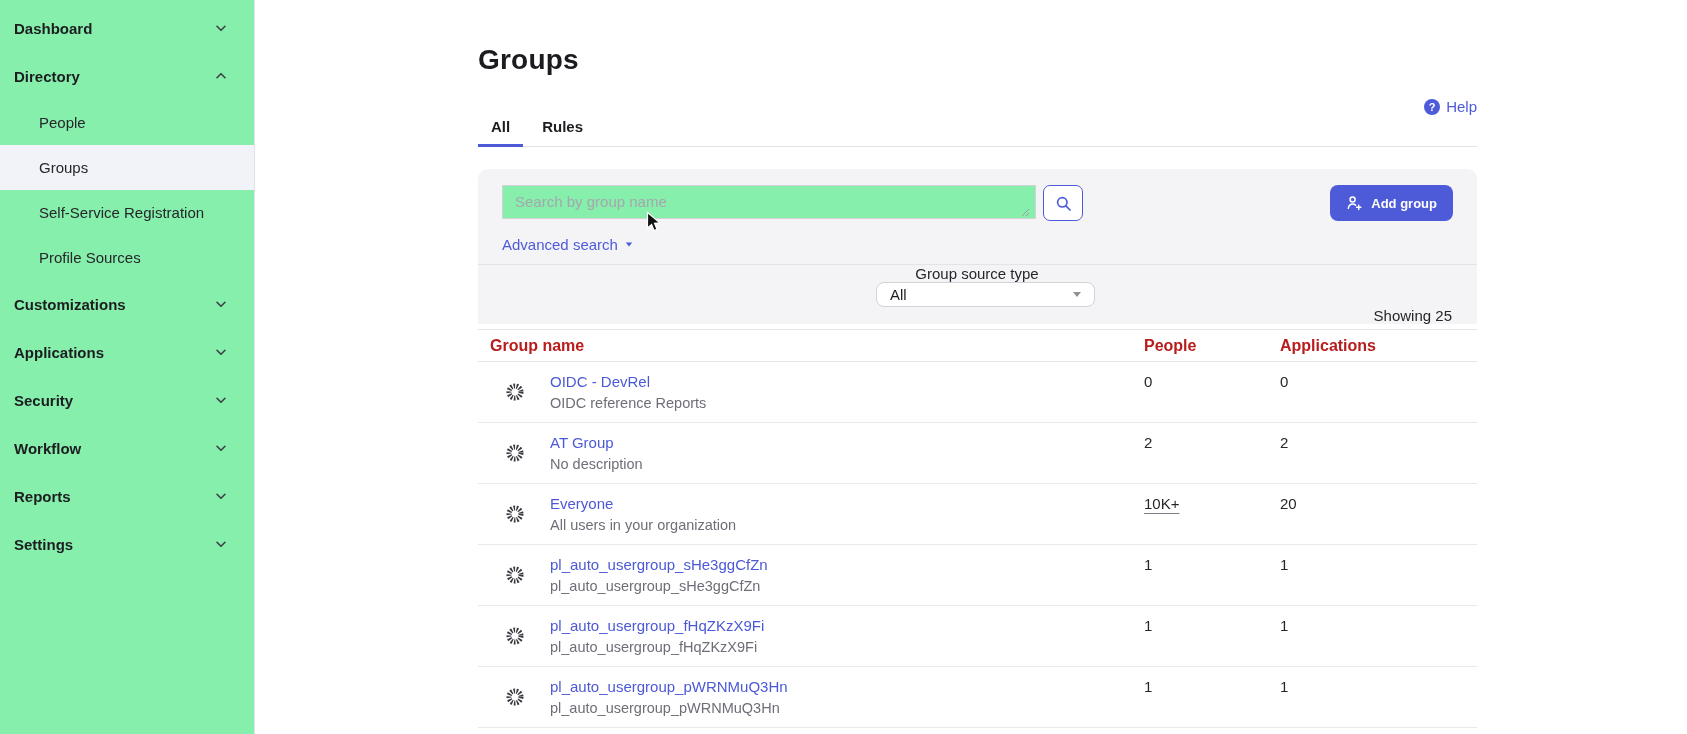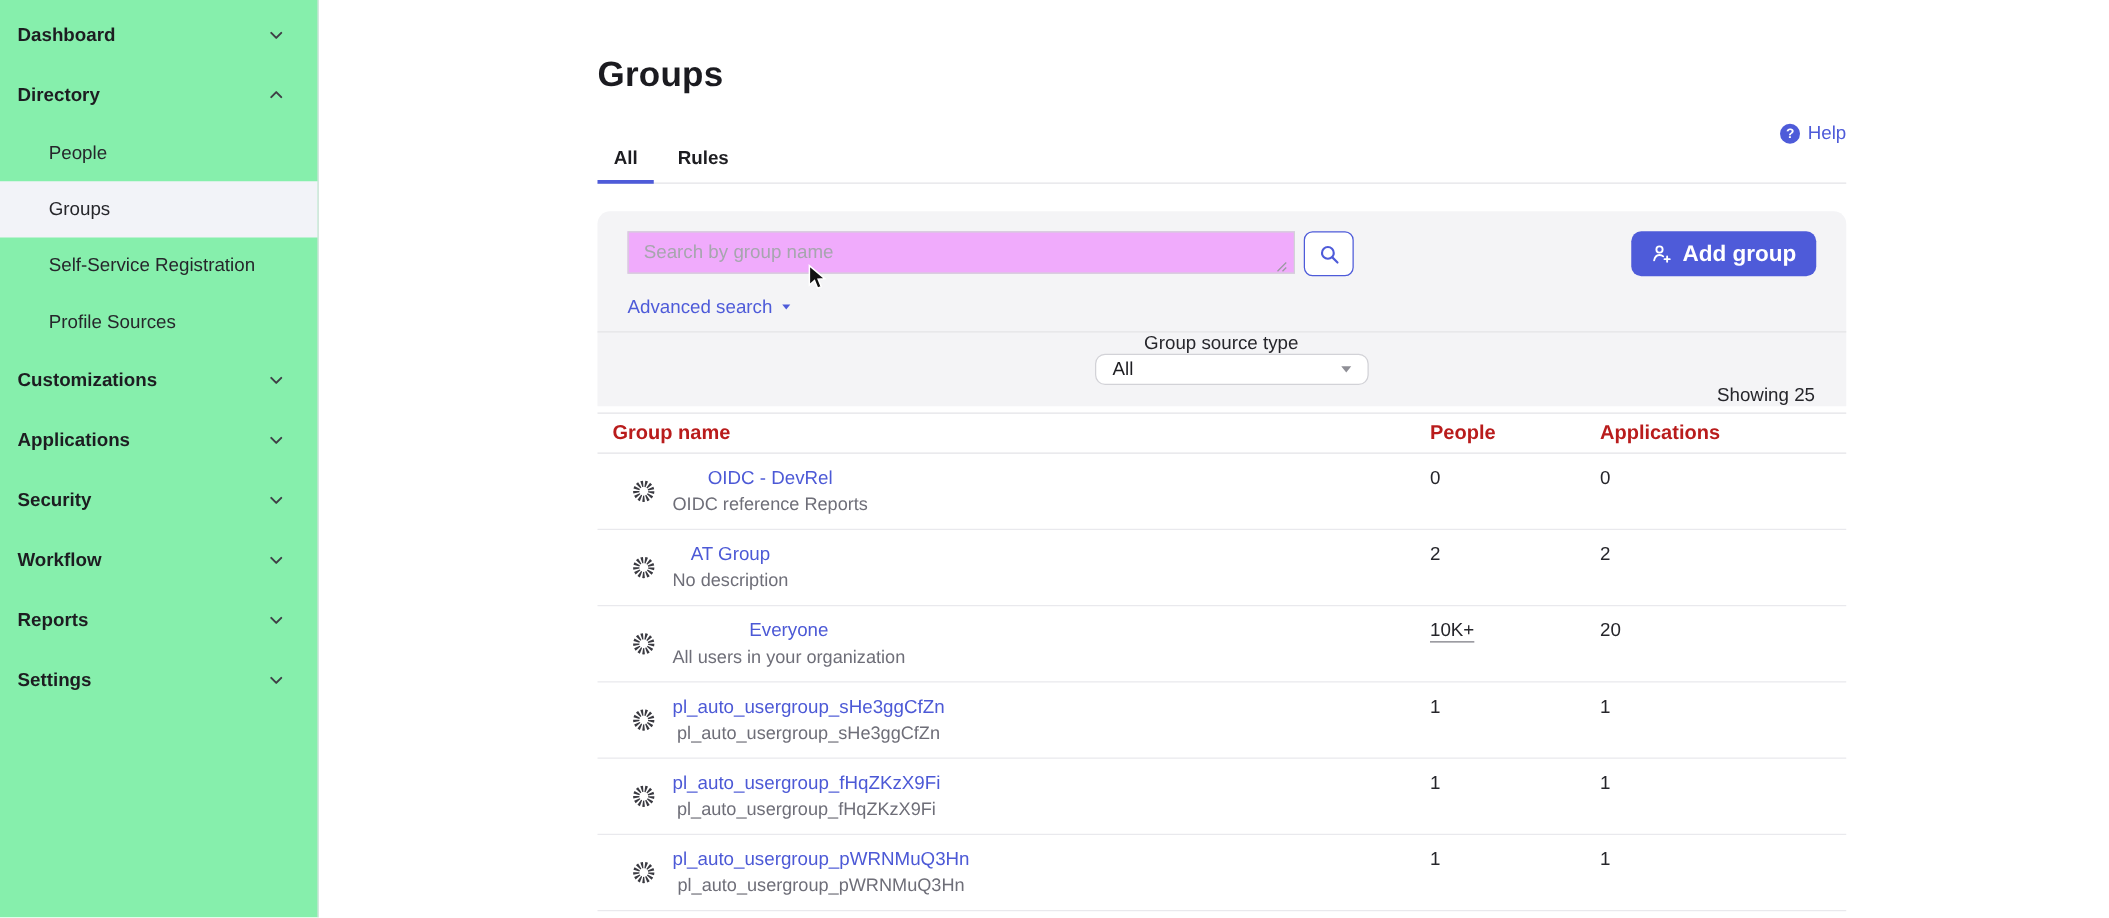--- a/index.html
+++ b/index.html
@@ -35,27 +35,27 @@
     color:#1d1d21; border-bottom:3px solid transparent; margin-bottom:-1px; cursor:pointer; }
   .tab.active { border-bottom-color:var(--accent); }
 
   
   .panel { margin-top:22px; background:var(--panel); border-radius:10px 10px 0 0; }
   .panel-search { padding:16px 24px 10px 24px; }
   .search-row { display:flex; align-items:flex-start; }
   .search-box { position:relative; width:534px; }
   .search-input { width:534px; height:34px; resize:none; border:1px solid #d2d2d7; border-radius:0;
     padding:7px 22px 6px 12px; font-size:15px; font-family:"Liberation Sans",sans-serif;
-    color:#26262b; outline:none; background:#f0abfc; overflow:hidden; }
+    color:#26262b; outline:none; background:#86efac; overflow:hidden; }
   .search-input::placeholder { color:#a6a6ae; }
   .resize-grip { position:absolute; right:6px; bottom:6px; pointer-events:none; }
   .search-btn { margin-left:7px; width:40px; height:36px; background:#fff; border:1px solid var(--accent);
     border-radius:7px; display:flex; align-items:center; justify-content:center; cursor:pointer; }
   .add-group-btn { margin-left:auto; height:36px; padding:0 16px; background:var(--accent); color:#fff;
-    border:none; border-radius:8px; font-size:18px; font-weight:700; display:flex; align-items:center;
+    border:none; border-radius:8px; font-size:13px; font-weight:700; display:flex; align-items:center;
     gap:8px; cursor:pointer; font-family:"Liberation Sans",sans-serif; }
   .advanced { margin-top:13px; display:inline-flex; align-items:center; gap:7px; color:var(--accent);
     font-size:15px; cursor:pointer; }
   .caret-down { width:0; height:0; border-left:4px solid transparent; border-right:4px solid transparent;
     border-top:5px solid var(--accent); }
   .panel-divider { height:1px; background:#e3e3e6; }
   .filter-row { height:59px; display:flex; align-items:center; padding:0 25px 0 24px;flex-direction:column; }
   .filter-label { font-size:15px; color:#26262b; }
   .select { margin-left:17px; width:219px; height:35px; background:#fff; border:1px solid #d2d2d7;
     border-radius:8px; display:flex; align-items:center; padding:0 13px; font-size:15px; color:#1d1d21;
@@ -67,21 +67,21 @@
   
   .gtable { margin-top:5px; }
   .g-head { display:grid; grid-template-columns:666px 136px 197px; height:33px; align-items:center;
     border-top:1px solid var(--border); border-bottom:1px solid var(--border); }
   .g-head .th { font-size:16px; font-weight:700; color:#b91c1c; }
   .g-head .th:first-child { padding-left:12px; }
   .g-row { display:grid; grid-template-columns:666px 136px 197px; height:61px;
     border-bottom:1px solid #e9e9ed; }
   .name-cell { display:flex; align-items:center; }
   .group-icon { margin-left:27px; width:20px; height:20px; flex:0 0 auto; }
-  .name-stack { margin-left:13px; display:flex; flex-direction:column; gap:1px; padding-top:1px;text-align:center; }
+  .name-stack { margin-left:25px; display:flex; flex-direction:column; gap:1px; padding-top:1px; }
   .g-link { font-size:15px; color:var(--link); line-height:21px; text-decoration:none; cursor:pointer; }
   .g-desc { font-size:14.5px; color:var(--muted); line-height:21px; }
   .num-cell { padding-top:9px; font-size:15px; color:#26262b; line-height:21px; }
   .num-cell span.underlined { text-decoration:underline; text-decoration-color:#7c7c84;
     text-underline-offset:4px; cursor:pointer; }
 
   .mouse-cursor { position:absolute; left:391px; top:211px; pointer-events:none; z-index:9; }
 </style>
 </head>
 <body>

